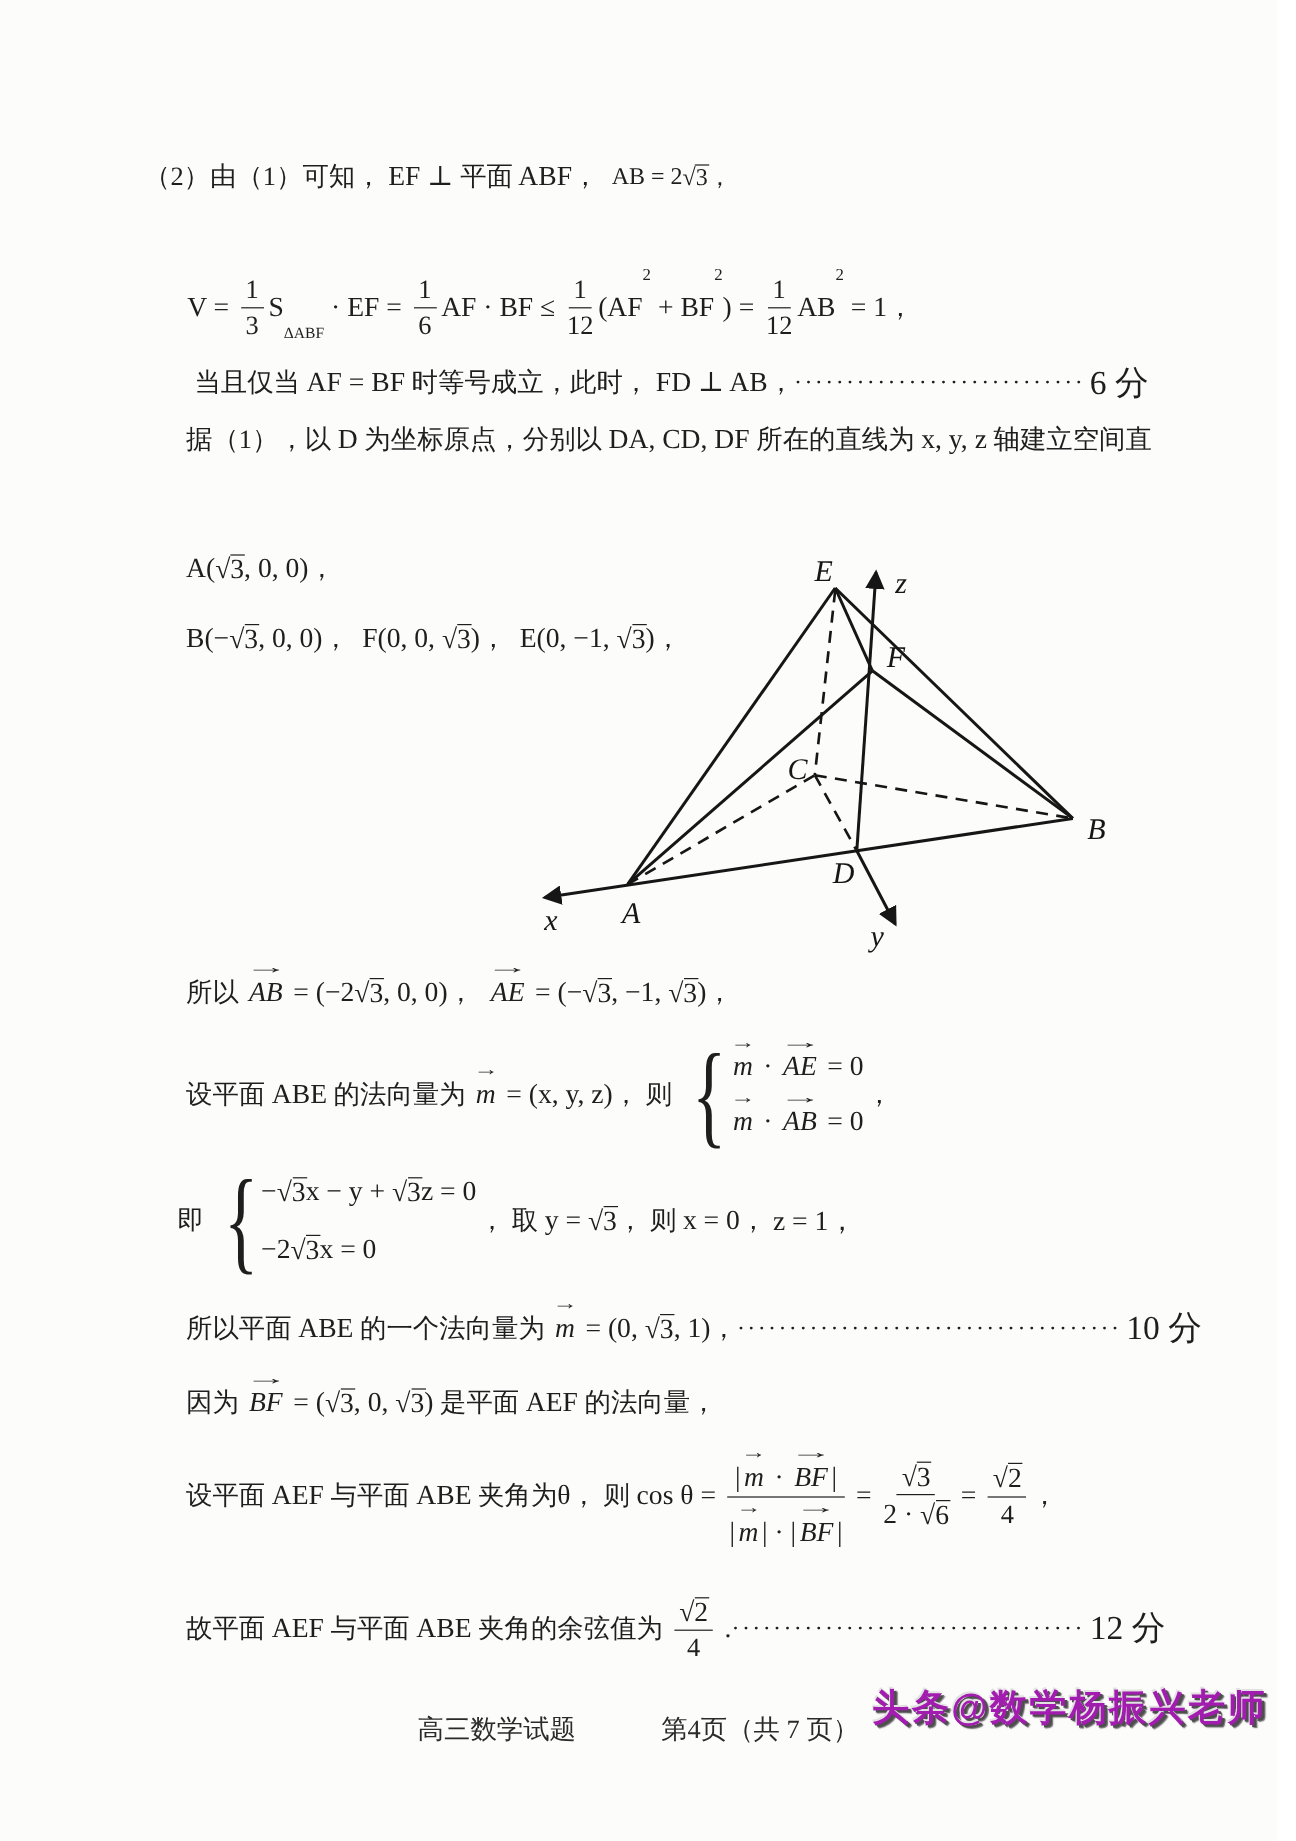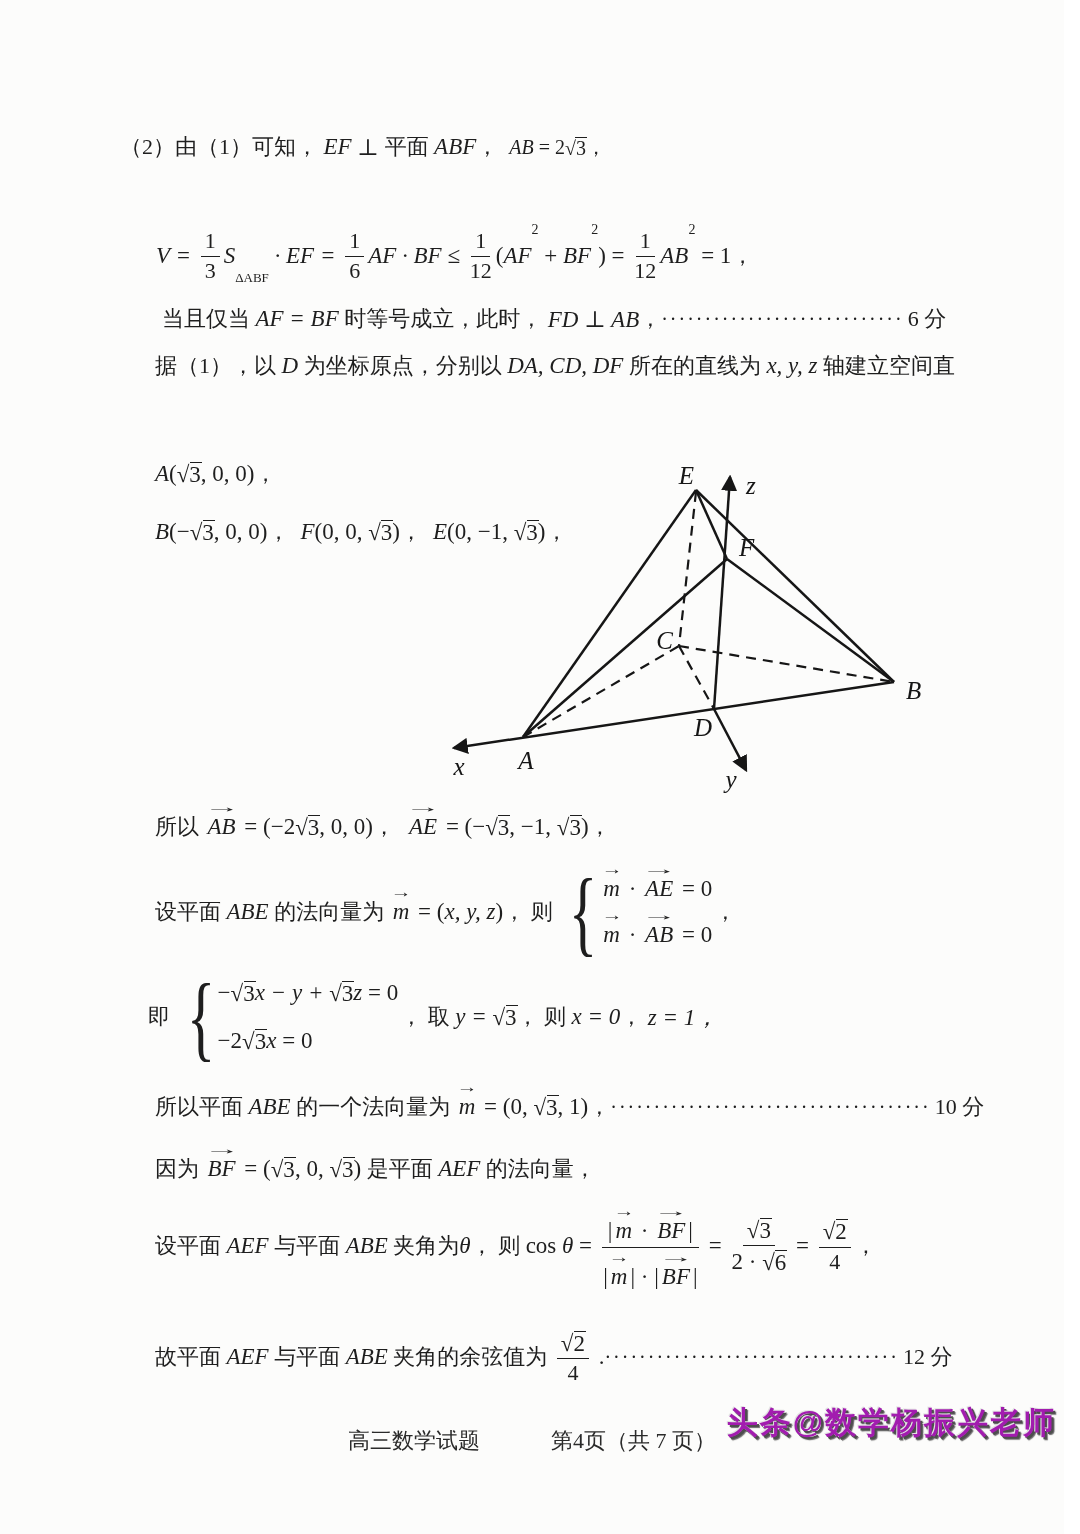--- a/index.html
+++ b/index.html
@@ -1,20 +1,20 @@
 <!DOCTYPE html>
 <html><head>
 <meta charset="utf-8">
 <style>
   html,body{margin:0;padding:0;background:#ffffff;}
   .page{position:relative;width:1064px;height:1534px;background:#fcfcfb;overflow:hidden;
         color:#1e1e1e;font-family:"Liberation Serif","DejaVu Serif",serif;}
   .ln{position:absolute;display:flex;align-items:center;white-space:pre;}
   .cjk{font-size:22px;}
-  .it{font-size:23px;font-style:italic;}
+  .it{font-size:23px;}
   .up{font-size:23px;font-style:normal;}
   .sm{font-size:20px;}
   .sub{font-size:13px;align-self:flex-end;transform:translateY(-6px);}
   .sup{font-size:14px;font-style:normal;align-self:flex-start;transform:translateY(2px);}
   
   .sq{position:relative;display:inline-block;font-style:normal;padding-top:2px;}
   .sq::after{content:"";position:absolute;top:2px;right:-1px;width:12px;border-top:1.7px solid #1e1e1e;}
   
   .vec{position:relative;display:inline-block;font-style:italic;margin:0 3px;font-size:23px;}
   .vec .ar{position:absolute;left:50%;top:-14px;transform:translateX(-50%) scaleX(1.4);
@@ -29,21 +29,21 @@
   .frv .de{padding-top:16px;}
   
   .sys{display:inline-flex;align-items:center;margin:0 2px;}
   .sys .brace{font-size:96px;font-weight:400;line-height:0.82;transform:scaleX(0.62);
               transform-origin:center;margin-right:-6px;}
   .sys .rows{display:flex;flex-direction:column;gap:20px;align-items:flex-start;}
   .sys .row{display:flex;align-items:center;white-space:pre;}
   
   .lead{margin-left:auto;display:flex;align-items:center;}
   .dots{font-size:20px;letter-spacing:2px;overflow:hidden;}
-  .score{font-size:22px;margin-left:4px;}
+  .score{font-size:28px;margin-left:4px;}
   
   .footer{position:absolute;top:1426px;left:50%;transform:translateX(-50%);
           display:flex;gap:71px;font-size:22px;color:#2a2a2a;white-space:pre;}
   .watermark{position:absolute;top:1402px;right:8px;font-family:"Liberation Sans","DejaVu Sans",sans-serif;
              font-weight:700;font-size:31px;letter-spacing:2px;color:#a21caf;white-space:pre;
              text-shadow:-1px -1px 0 #e2e2e2, 2px 2px 0 #4e4e4e, 3px 3px 1px #6a6a6a;}
   svg text{font-family:"Liberation Serif","DejaVu Serif",serif;font-style:italic;font-size:25px;fill:#161616;}
 </style>
 </head>
 <body>

